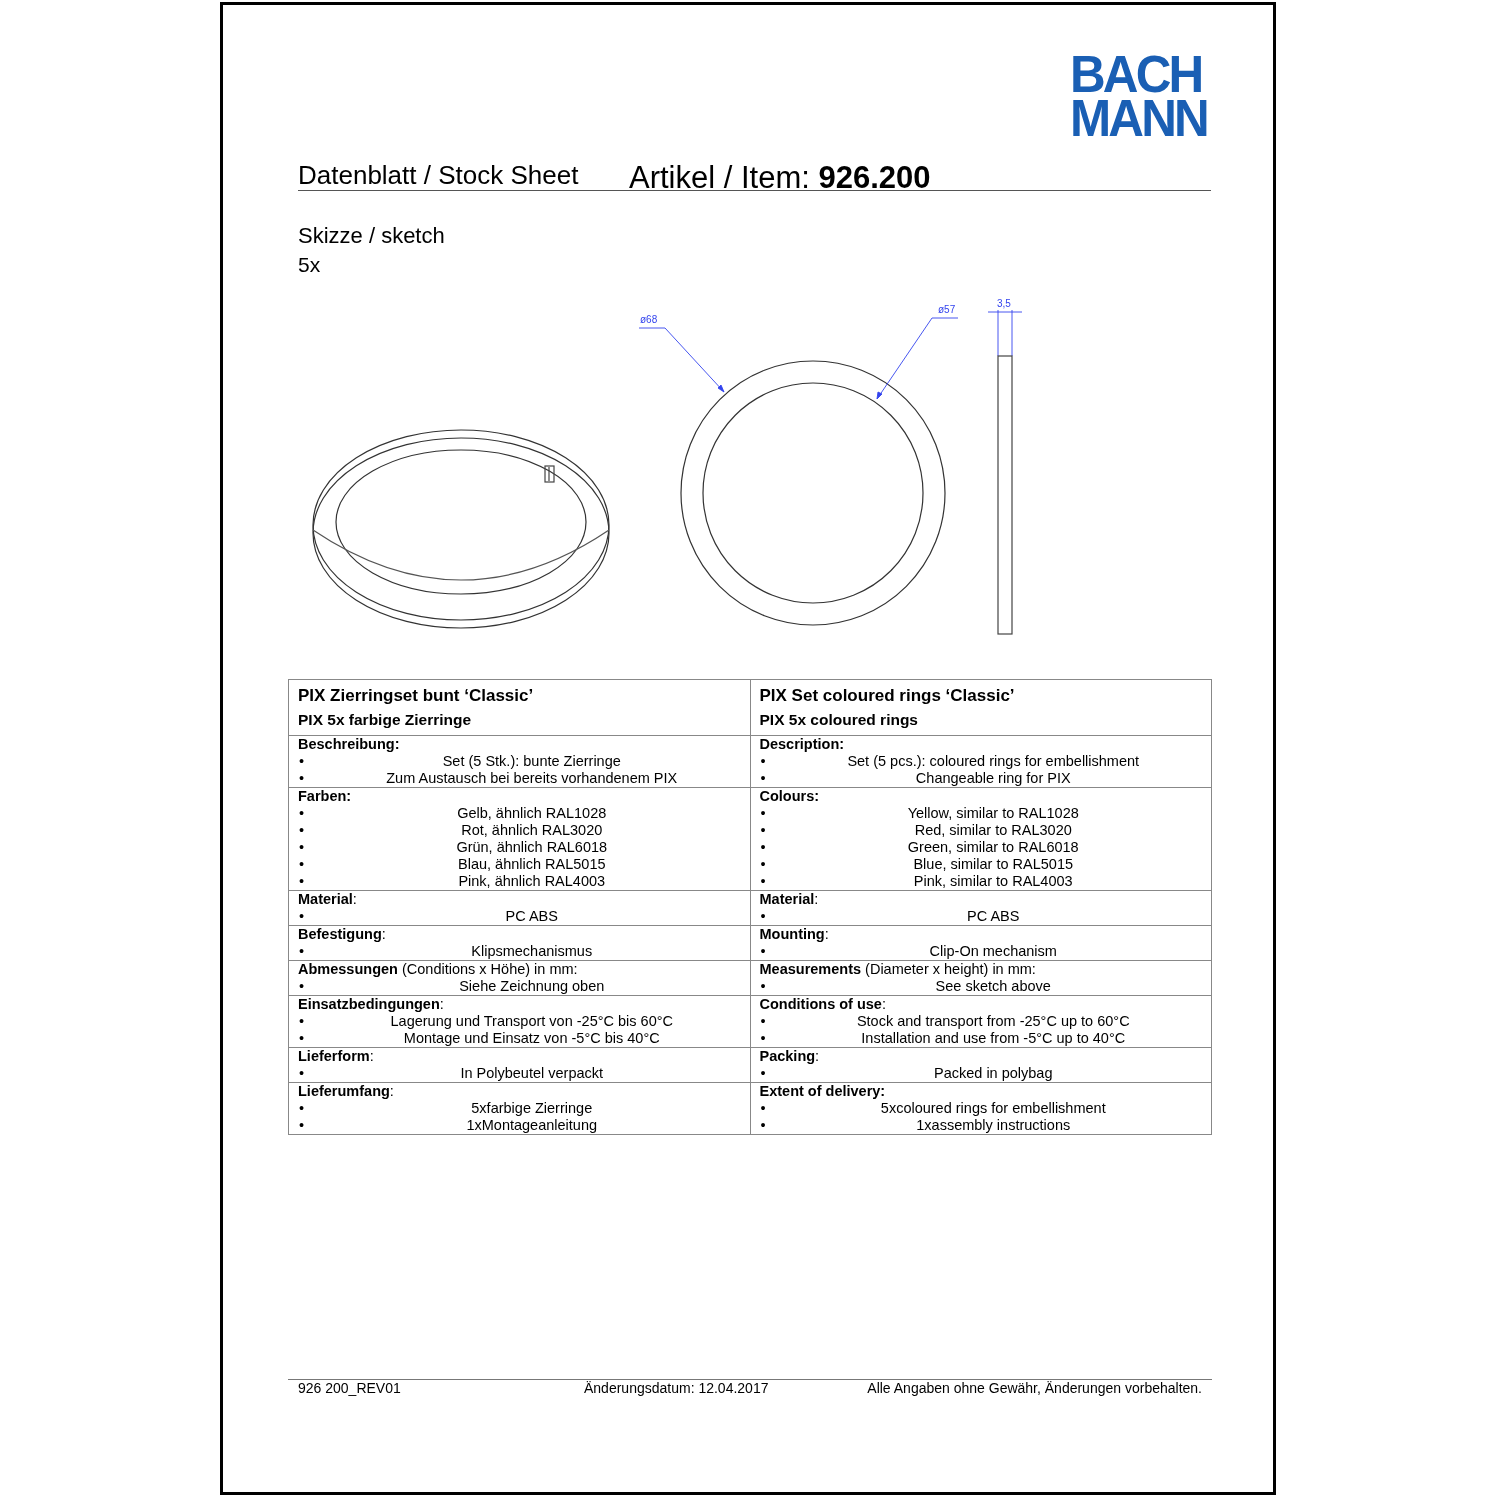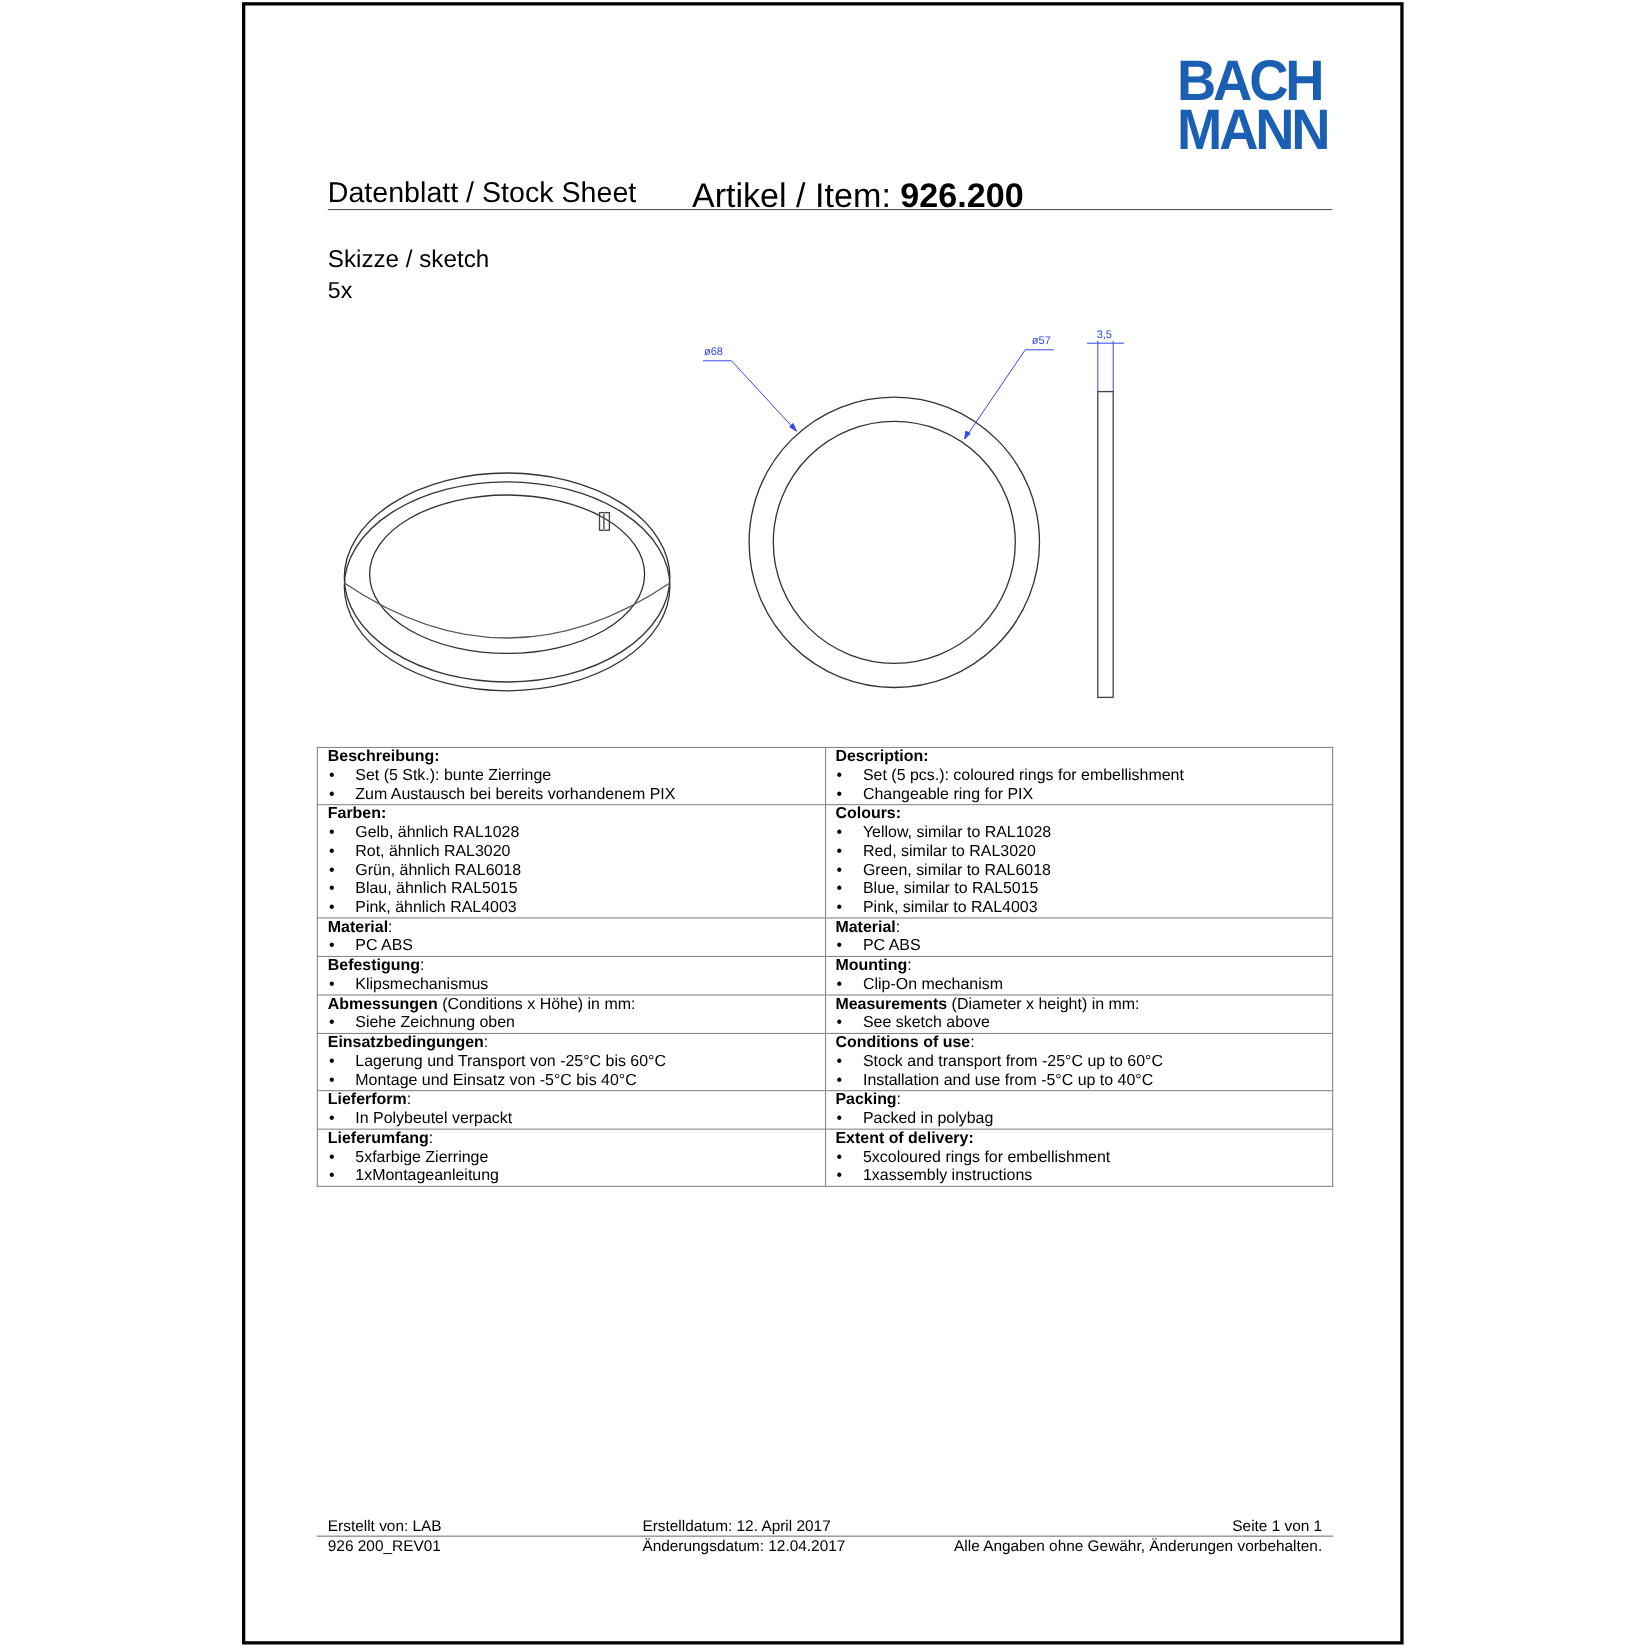--- a/index.html
+++ b/index.html
@@ -14,21 +14,21 @@
   .skizze { position:absolute; left:298px; top:211px; font-size:22px;margin-top:12px; }
   .qty { position:absolute; left:298px; top:253px; font-size:21px; }
   .sketch { position:absolute; left:290px; top:290px; width:760px; height:360px; }
   table.spec { position:absolute; left:288px; top:679px; width:924px; border-collapse:collapse; font-size:14.5px; line-height:17px; }
   table.spec td { border:1px solid #888; vertical-align:top; padding:0 9px; width:50%; }
   table.spec td.head { padding-top:4px; padding-bottom:3px; }
   .h1 { font-weight:bold; font-size:17px; line-height:24px; }
   .h2 { font-weight:bold; font-size:15.5px; line-height:24px; }
   .lbl b { font-weight:bold; }
   ul.b { margin:0; padding:0; list-style:none; }
-  ul.b li { position:relative; padding-left:25px; }
+  ul.b li { position:relative; padding-left:25px;text-align:center; }
   ul.b li::before { content:"•"; position:absolute; left:1px; top:0; }
   .footer { position:absolute; left:288px; top:1379px; width:924px; font-size:14px; line-height:17px; }
   .footer .line { border-top:1px solid #777; }
   .frow { position:relative; height:17px; }
   .fl { position:absolute; left:10px; }
   .fm { position:absolute; left:296px; }
   .fr { position:absolute; right:10px; }
 </style>
 </head>
 <body>
@@ -77,20 +77,30 @@
     <text x="640" y="323" font-size="10" stroke="none" font-family="Liberation Sans, sans-serif">ø68</text>
     <text x="938" y="313" font-size="10" stroke="none" font-family="Liberation Sans, sans-serif">ø57</text>
     <text x="997" y="307" font-size="10" stroke="none" font-family="Liberation Sans, sans-serif">3,5</text>
   </g>
 
   <rect x="998" y="356" width="14" height="278" fill="none" stroke="#444" stroke-width="1.2"></rect>
 </svg>
 
 <table class="spec">
   <tbody>
+      <tr>
+    <td class="head">
+      <div class="h1">PIX Zierringset bunt ‘Classic’</div>
+      <div class="h2">PIX 5x farbige Zierringe</div>
+    </td>
+    <td class="head">
+      <div class="h1">PIX Set coloured rings ‘Classic’</div>
+      <div class="h2">PIX 5x coloured rings</div>
+    </td>
+  </tr>
   <tr>
     <td>
           <div class="lbl"><b>Beschreibung:</b><span></span></div>
       <ul class="b">
             <li>Set (5 Stk.): bunte Zierringe</li>
             <li>Zum Austausch bei bereits vorhandenem PIX</li>
           </ul>
         </td>
     <td>
           <div class="lbl"><b>Description:</b><span></span></div>
@@ -207,24 +217,19 @@
       <ul class="b">
             <li>5xcoloured rings for embellishment</li>
             <li>1xassembly instructions</li>
           </ul>
         </td>
   </tr>
 </tbody>
   </table>
 
 <div class="footer">
-  <div class="frow">
-    <span class="fl">Erstellt von: LAB</span>
-    <span class="fm">Erstelldatum: 12. April 2017</span>
-    <span class="fr">Seite 1 von 1</span>
-  </div>
   <div class="line"></div>
   <div class="frow">
     <span class="fl">926 200_REV01</span>
     <span class="fm">Änderungsdatum: 12.04.2017</span>
     <span class="fr">Alle Angaben ohne Gewähr, Änderungen vorbehalten.</span>
   </div>
 </div>
 
 </body></html>

